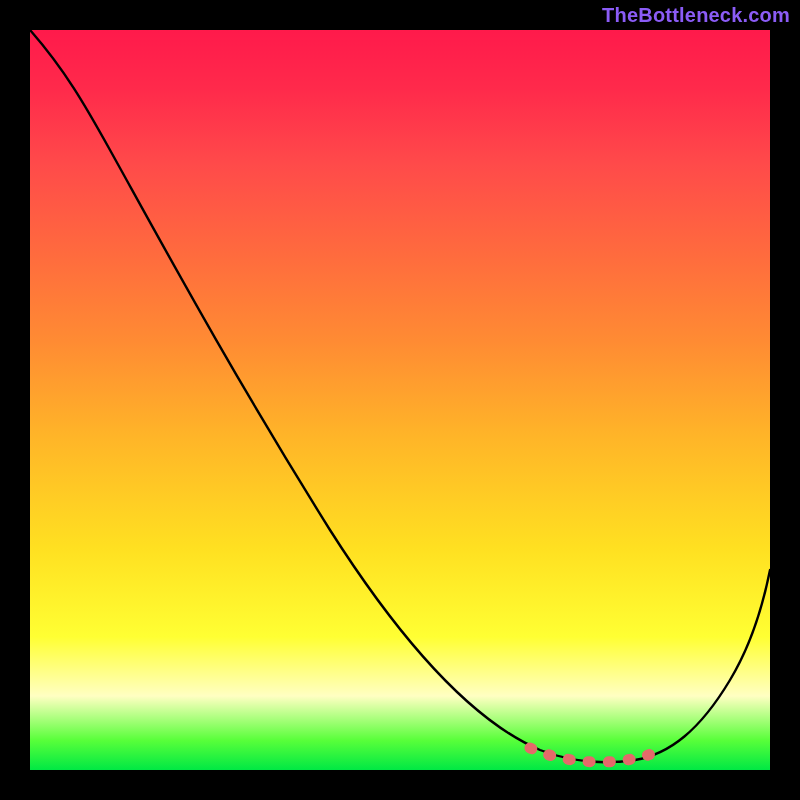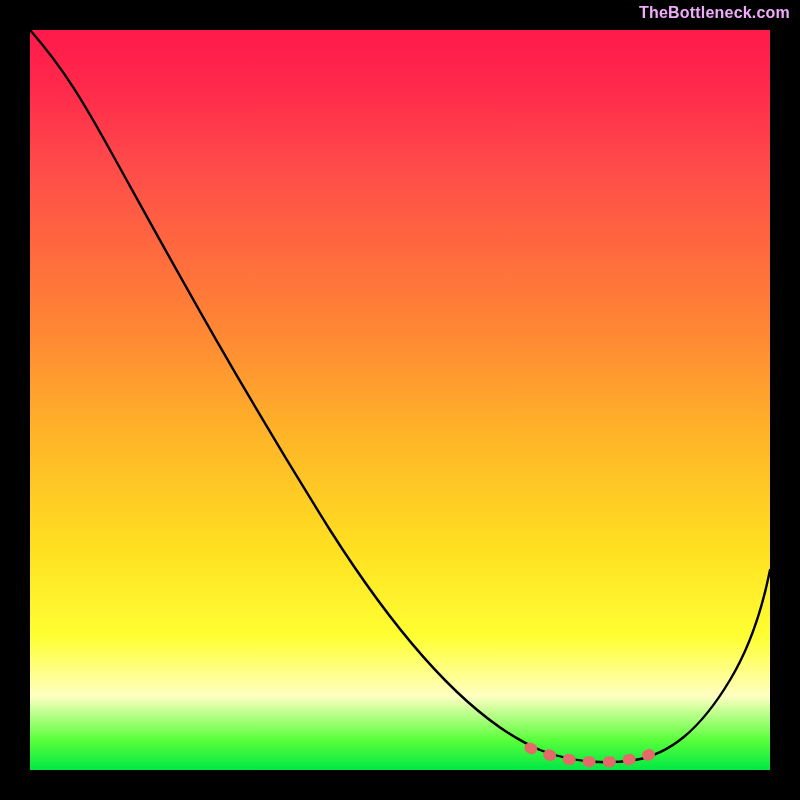--- a/index.html
+++ b/index.html
@@ -14,22 +14,22 @@
   .frame {
     position: relative;
     width: 800px;
     height: 800px;
     background: #000;
   }
   .watermark {
     position: absolute;
     top: 4px;
     right: 10px;
-    color: #f0abfc;
-    font-size: 16px;
+    color: #8b5cf6;
+    font-size: 20px;
     font-weight: 600;
     letter-spacing: 0.2px;
     z-index: 10;
   }
   .plot {
     position: absolute;
     left: 30px;
     top: 30px;
     width: 740px;
     height: 740px;

